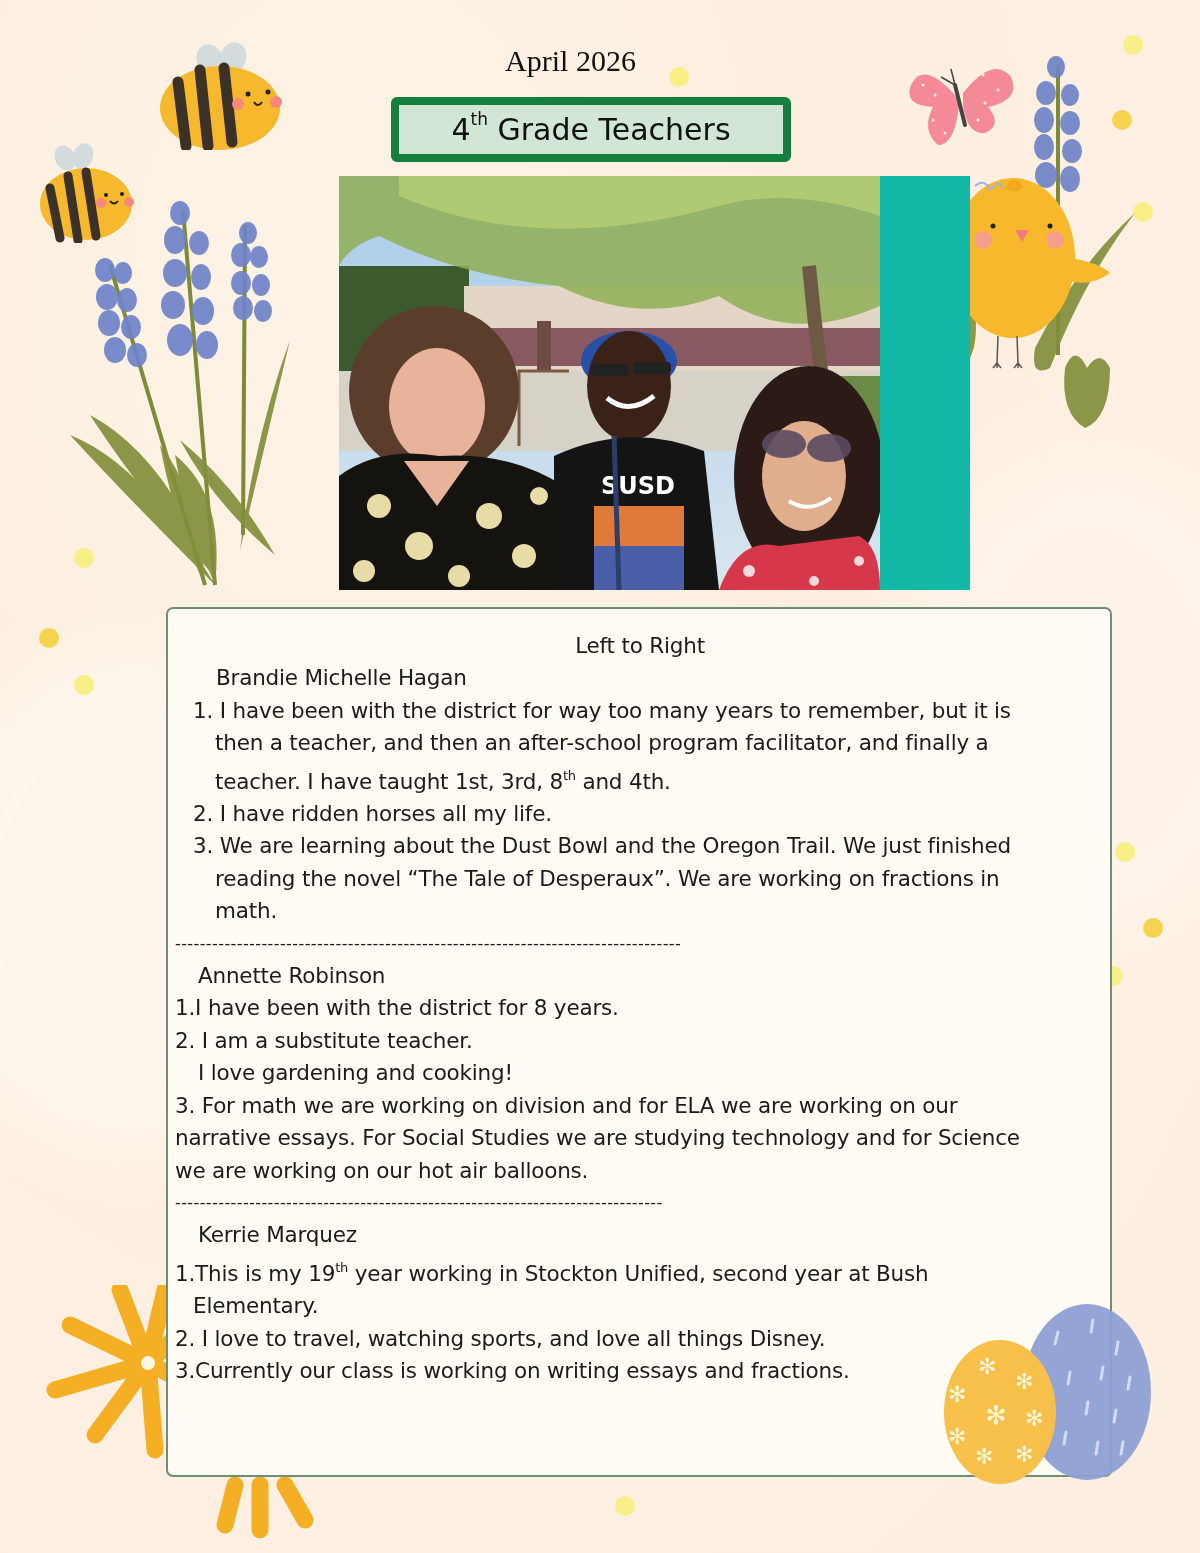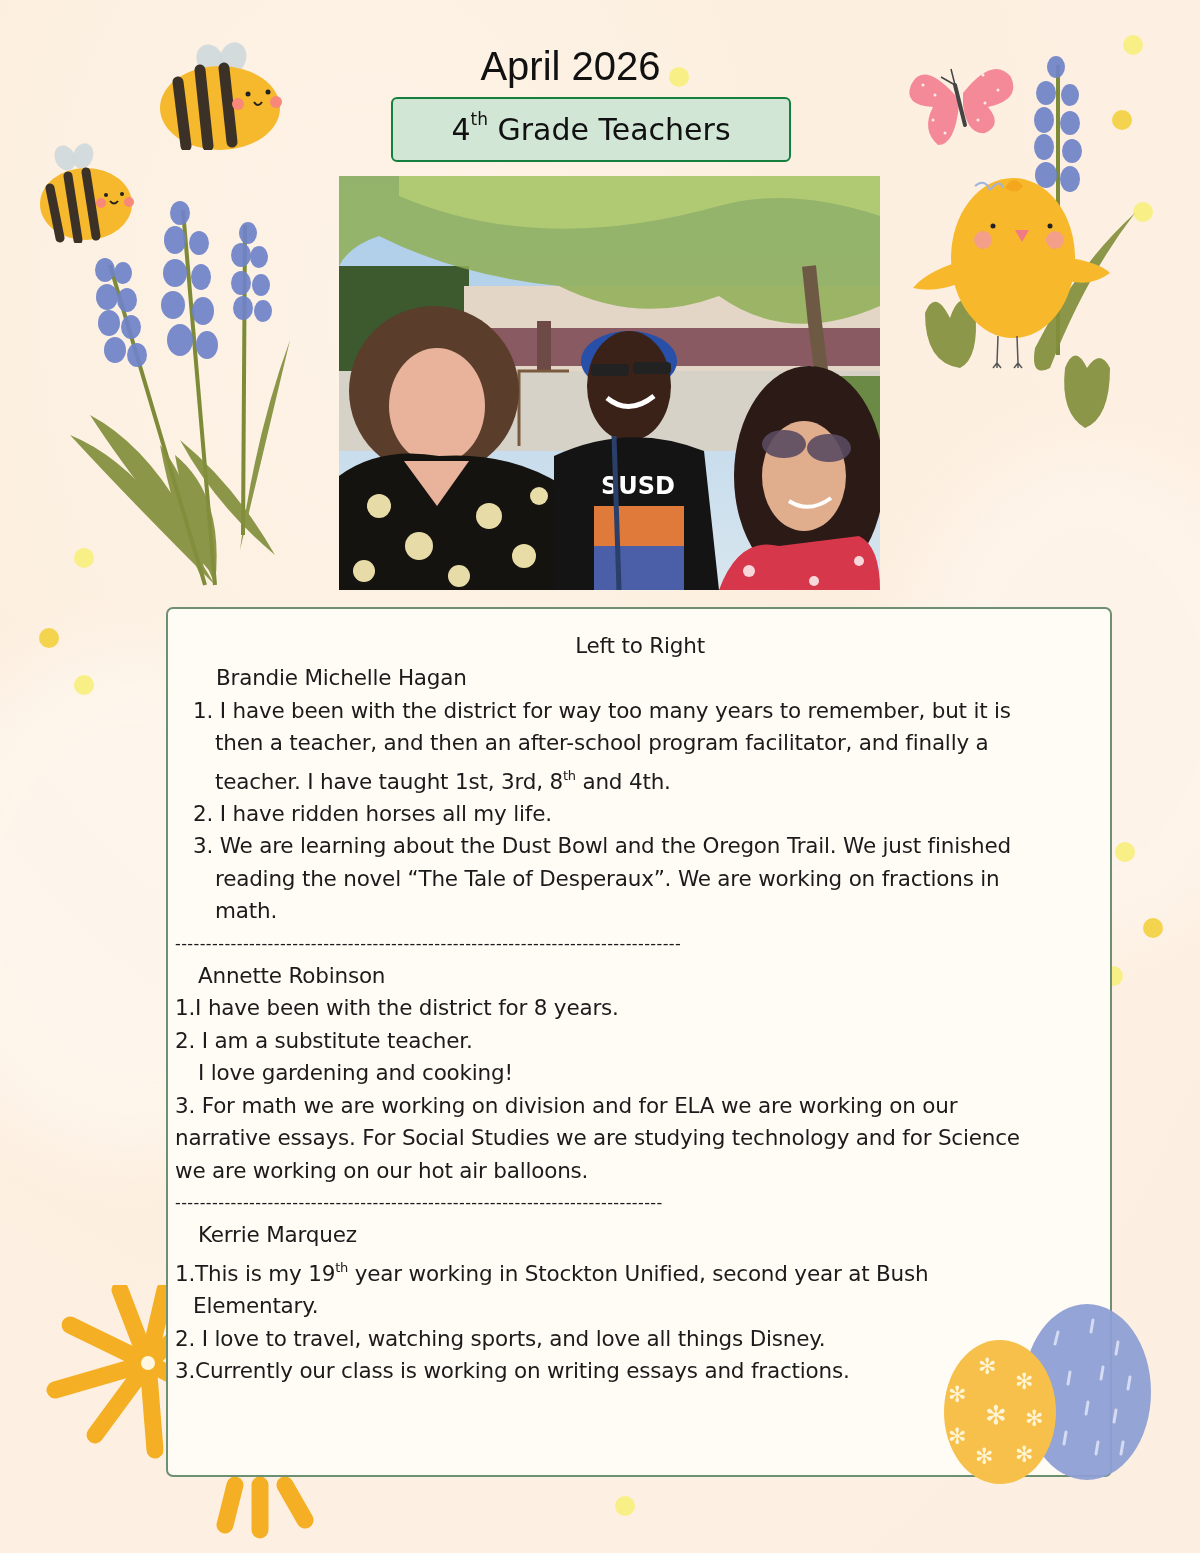--- a/index.html
+++ b/index.html
@@ -6,32 +6,32 @@
     html, body { width: 1200px; height: 1553px; overflow: hidden; }
     body {
       position: relative;
       background: radial-gradient(ellipse at 30% 20%, #fdf3e6 0%, #fcefe0 40%, #fdf0e2 70%, #fcefe1 100%);
       font-family: "Liberation Sans", sans-serif;
       color: #1a1a1a;
     }
     .bg-wash { position: absolute; border-radius: 50%; filter: blur(30px); opacity: .55; }
     .month-title {
       position: absolute; left: 0; width: 1141px; top: 44px; text-align: center;
-      font-family: Liberation Sans, sans-serif; font-size: 40px; color: #111;
+      font-family: Liberation Serif, serif; font-size: 30px; color: #111;
     }
     .title-box {
       position: absolute; left: 391px; top: 97px; width: 400px; height: 65px;
-      background: #d2e6d5; border: 2px solid #15803d; border-radius: 6px;
+      background: #d2e6d5; border: 8px solid #15803d; border-radius: 6px;
       display: flex; align-items: center; justify-content: center;
       font-family: "DejaVu Sans", sans-serif; font-size: 30px; color: #111;
     }
     .title-box sup { font-size: 17px; position: relative; top: -4px; }
     .photo {
-      position: absolute; left: 339px; top: 176px; width: 541px; height: 414px;
-      overflow: hidden; background: #4d7c0f;
+      position: absolute; left: 339px; top: 176px; width: 631px; height: 414px;
+      overflow: hidden; background: #14b8a6;
     }
     .content-box {
       position: absolute; left: 166px; top: 607px; width: 946px; height: 870px;
       background: #fffbf5; border: 2.5px solid #6d8f72; border-radius: 7px;
     }
     .text {
       position: absolute; left: 175px; top: 618px; width: 930px;
       font-family: "DejaVu Sans", sans-serif; font-size: 21.5px; line-height: 32.4px;
       color: #1b1b1b; letter-spacing: -0.2px; margin-top: 12px;
     }

